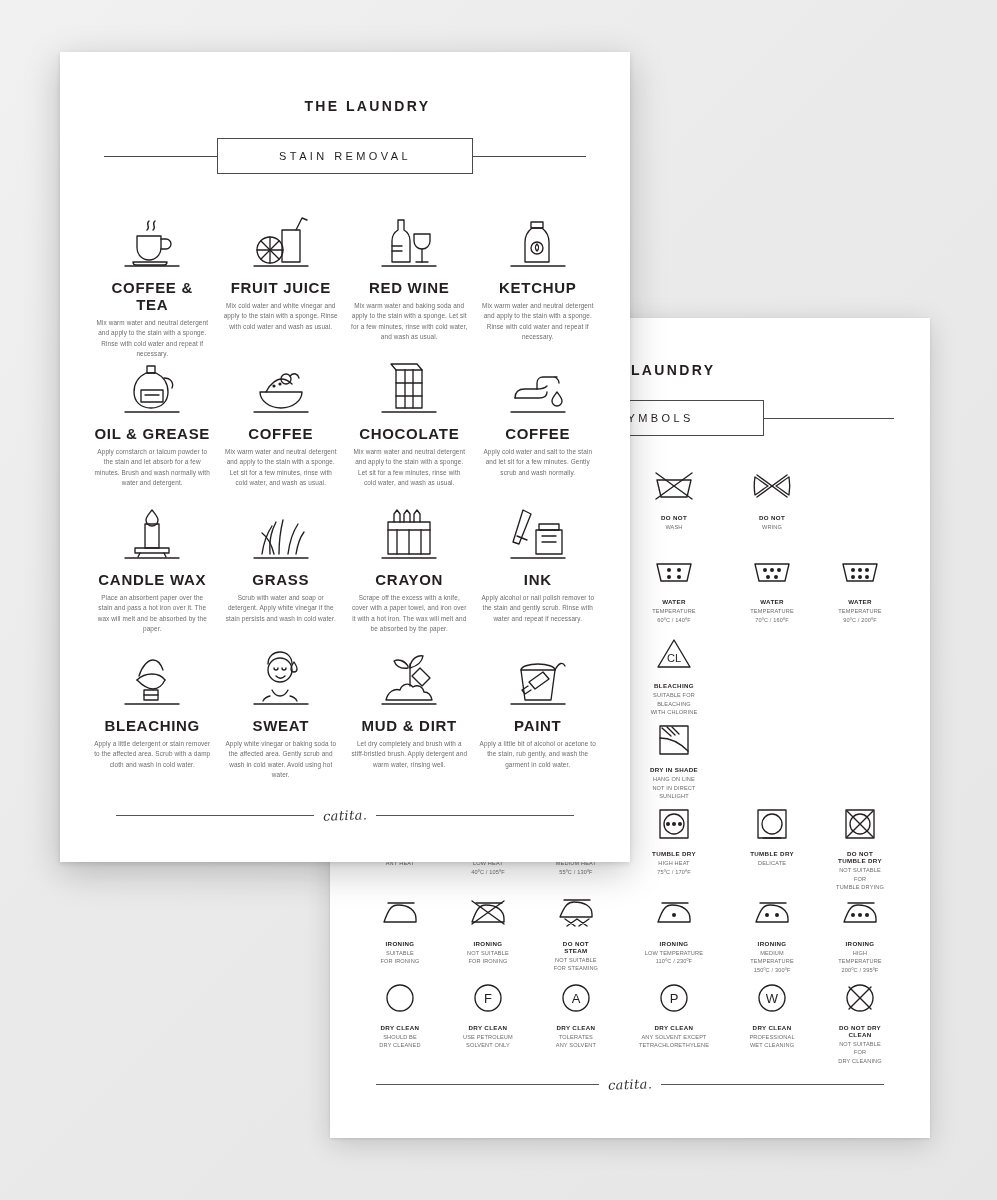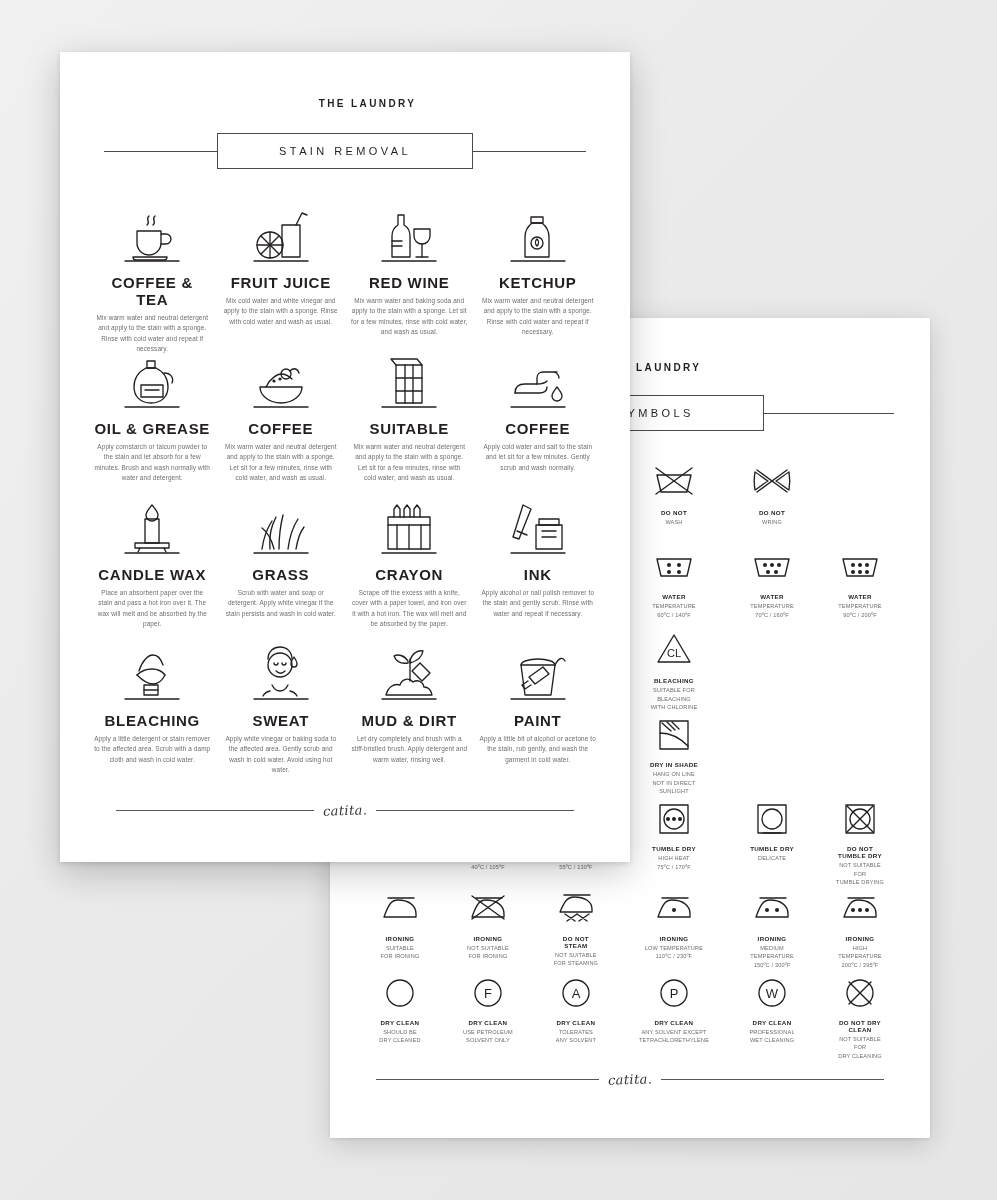--- a/index.html
+++ b/index.html
@@ -30,21 +30,21 @@
   #poster-stains {
     left: 60px; top: 52px;
     width: 570px; height: 810px;
     box-shadow: 0 10px 34px rgba(0,0,0,0.22), 0 2px 5px rgba(0,0,0,0.12);
     z-index: 2;
   }
 
   
   .brand {
     text-align: center;
-    font-size: 10px;
+    font-size: 14px;
     font-weight: 700;
     letter-spacing: 2.4px;
     color: #231f20;
     margin-left: 45px;
   }
   .titlebar {
     position: relative;
     display: flex;
     align-items: center;
     justify-content: center;
@@ -743,21 +743,21 @@
             <svg viewBox="0 0 58 62" width="58" height="62">
     <path class="ink" d="M16 16 h26 v38 h-26 z"></path>
     <line class="ink" x1="16" y1="29" x2="42" y2="29"></line>
     <line class="ink" x1="16" y1="42" x2="42" y2="42"></line>
     <line class="ink" x1="25" y1="16" x2="25" y2="54"></line>
     <line class="ink" x1="33" y1="16" x2="33" y2="54"></line>
     <path class="ink" d="M16 16 l-5 -6 h26 l5 6"></path>
     <line class="base" x1="2" y1="58" x2="56" y2="58"></line>
             </svg>
           </div>
-          <div class="stain-name">SUITABLE</div>
+          <div class="stain-name">CHOCOLATE</div>
           <div class="stain-desc">Mix warm water and neutral detergent and apply to the stain with a sponge. Let sit for a few minutes, rinse with cold water, and wash as usual.</div>
         </div>
         <div class="stain-cell">
           <div class="stain-art">
             <svg viewBox="0 0 58 62" width="58" height="62">
     <path class="ink" d="M6 44 c0 -6 4 -9 10 -9 h12 v-6 c0 -4 3 -6 6 -6 h14"></path>
     <path class="ink" d="M28 35 c4 0 8 -1 10 -3"></path>
     <path class="ink" d="M6 44 h24 c6 0 8 -3 8 -6"></path>
     <path class="ink" d="M46 23 c3 2 4 4 4 6"></path>
     <path class="ink" d="M48 38 c3 4 5 6 5 9 a5 5 0 0 1 -10 0 c0 -3 2 -5 5 -9z"></path>

